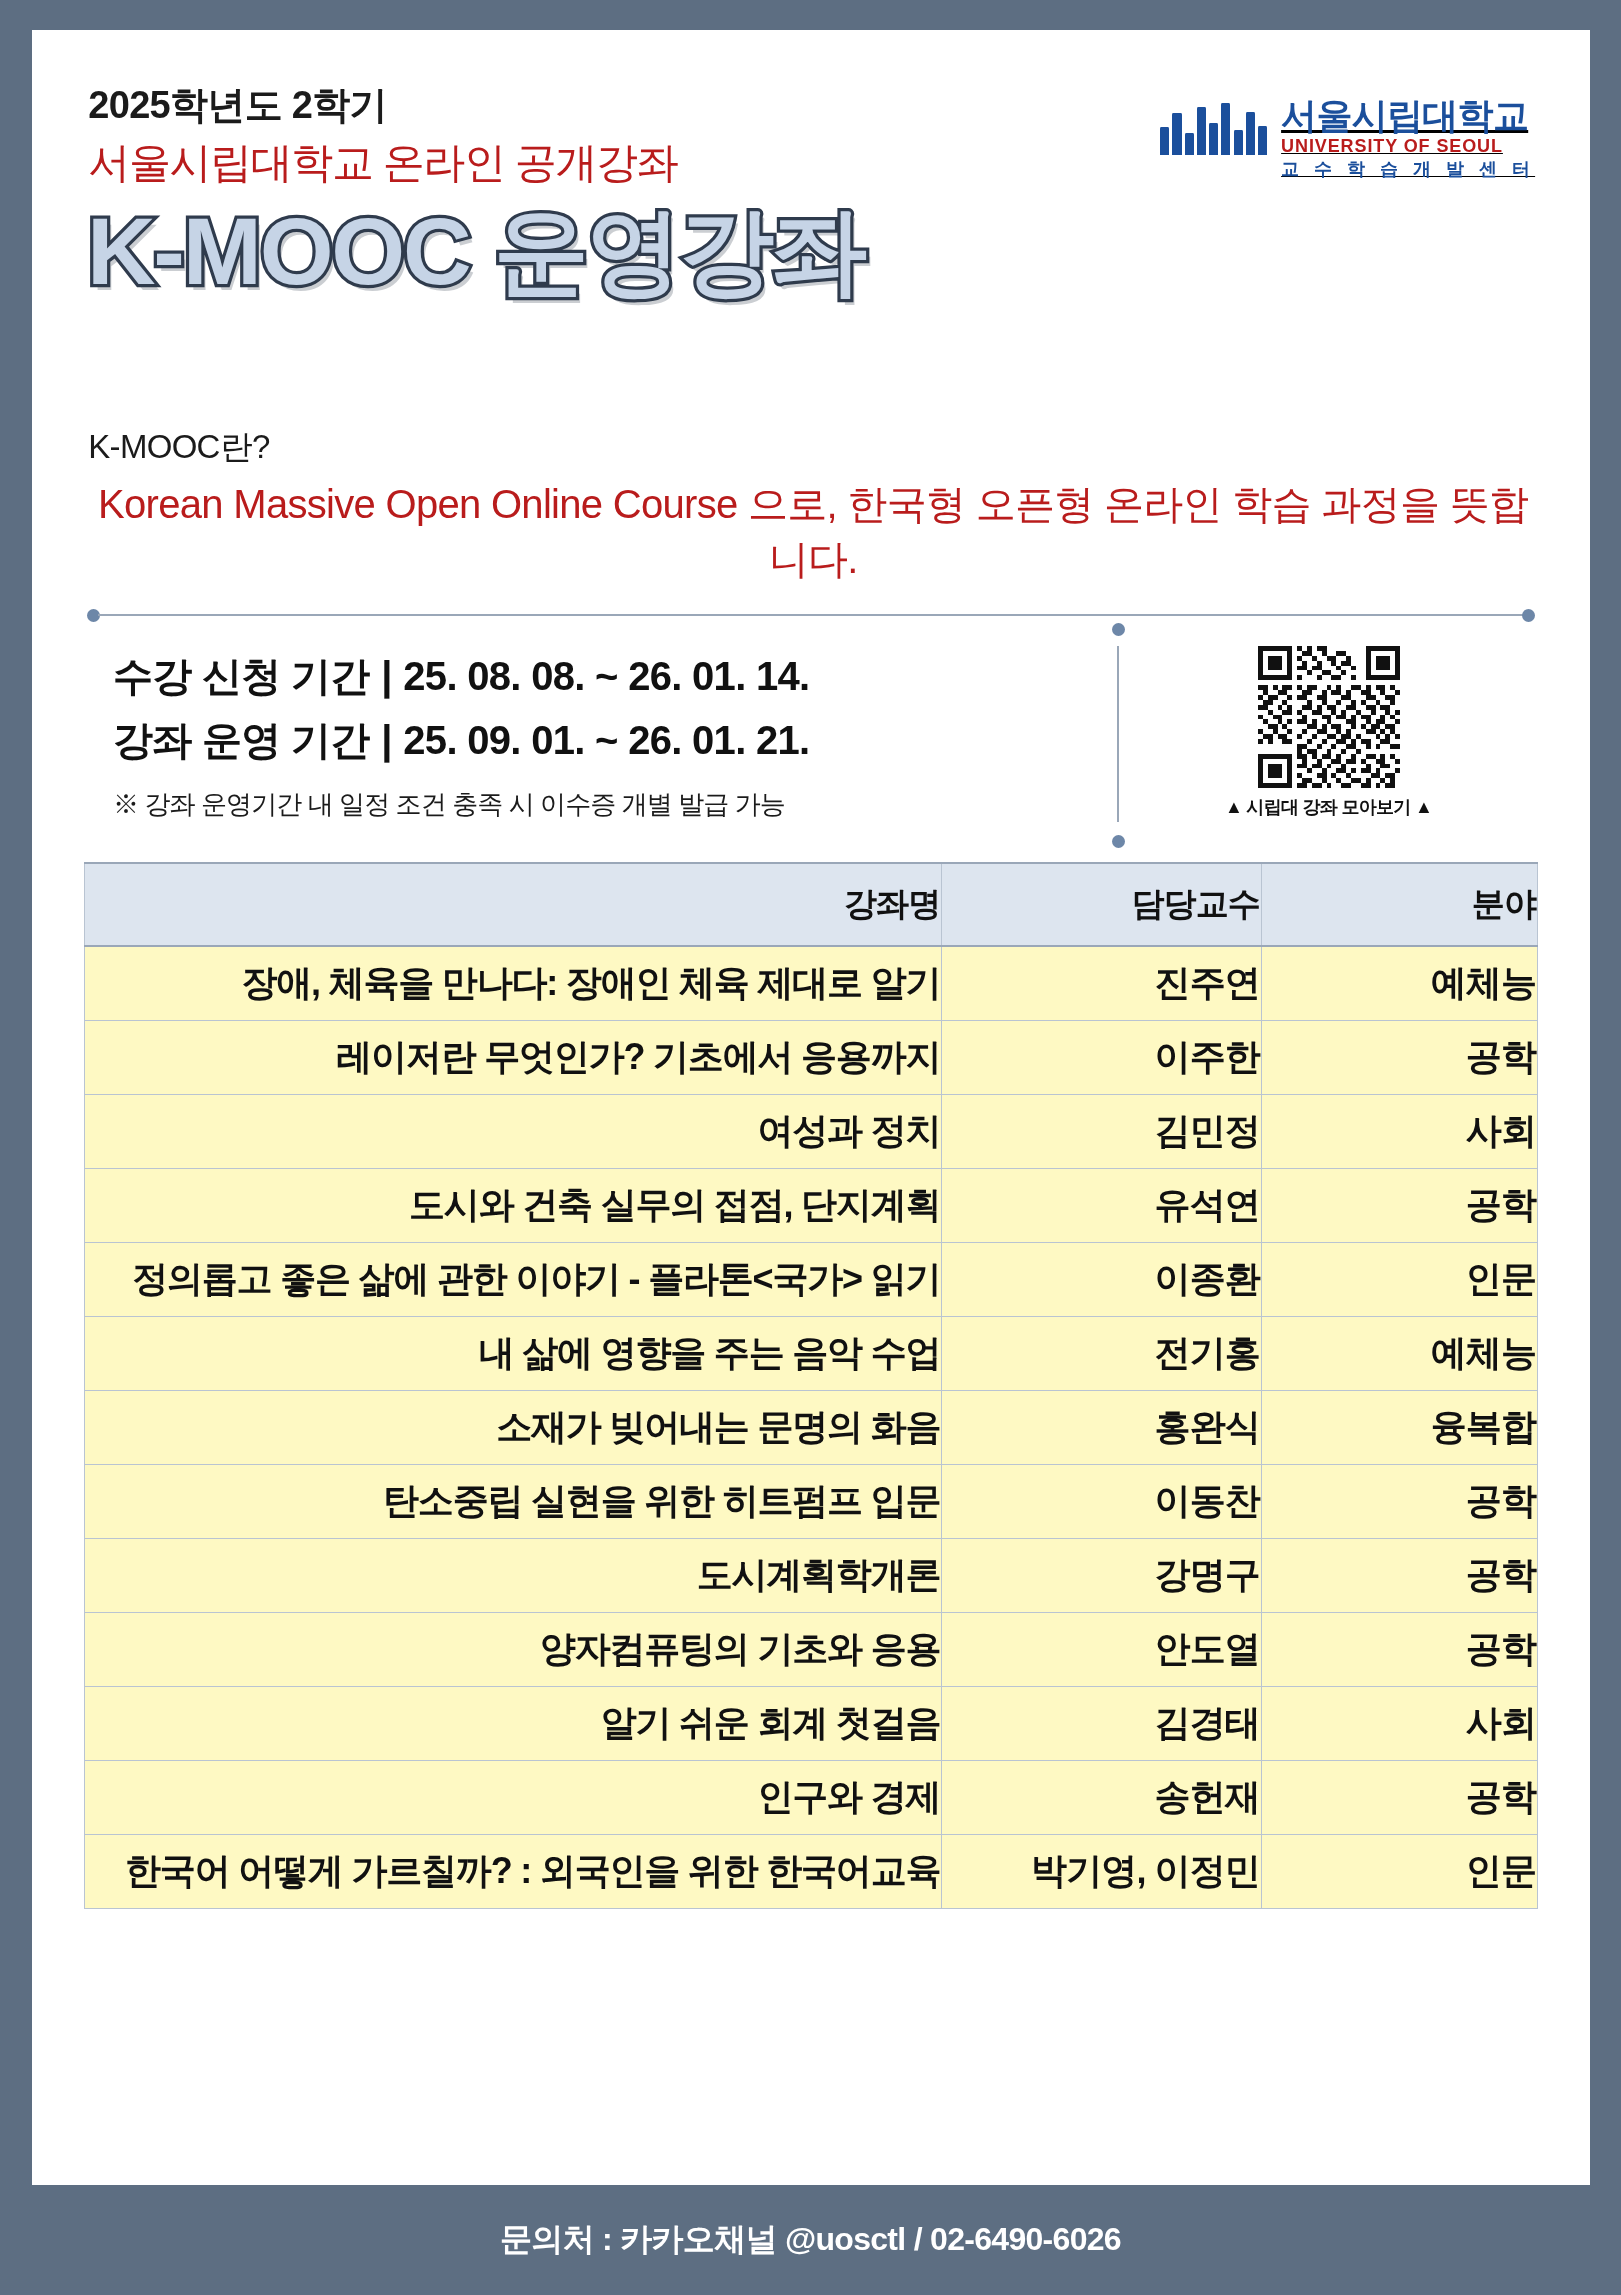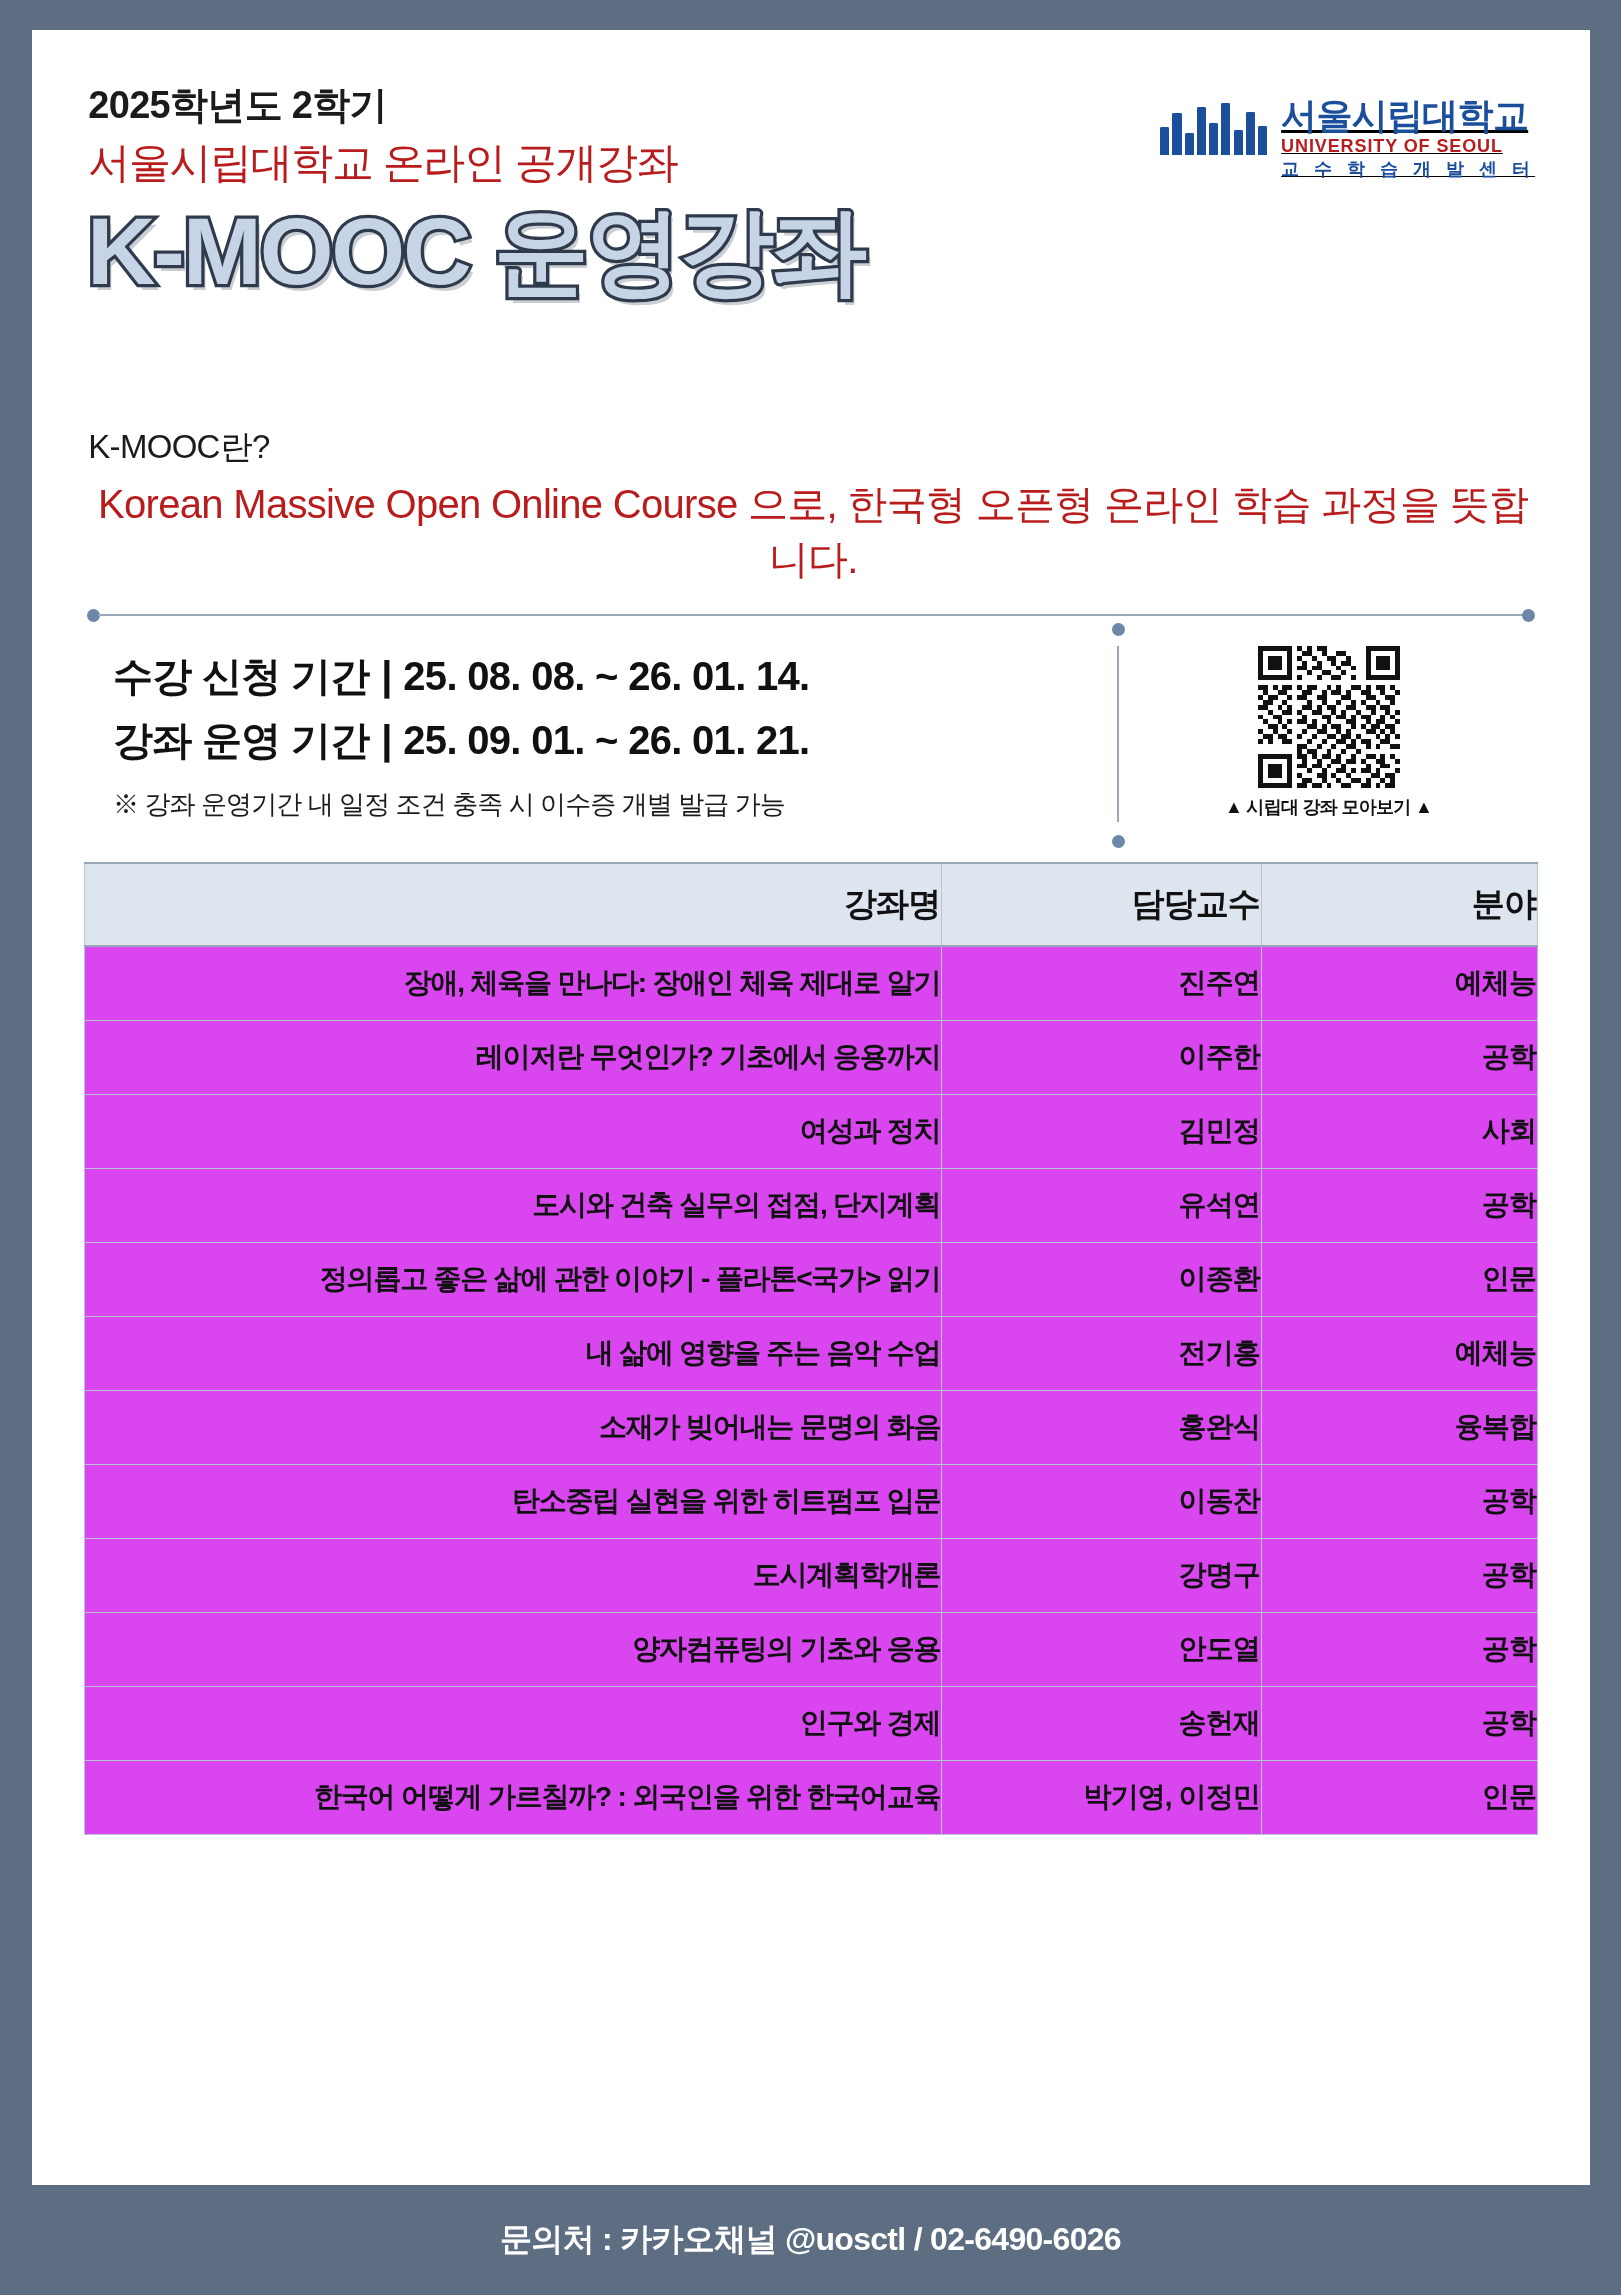--- a/index.html
+++ b/index.html
@@ -225,23 +225,23 @@
     letter-spacing: -0.9px;
   }
   table.courses thead th {
     background: #dde5ef;
     font-size: 33px;
     height: 79px;
     border-top: 2.2px solid #9aa7b8;
     border-bottom: 2.2px solid #9aa7b8;
   }
   table.courses tbody td {
-    font-size: 28px;
+    font-size: 36px;
     height: 71px;
-    background: #d946ef;
+    background: #fef9c3;
   }
   table.courses tbody td.name { letter-spacing: -1.2px; }
   col.c-name { width: 59%; }
   col.c-prof { width: 22%; }
   col.c-field { width: 19%; }
 
   
   .footer {
     position: absolute;
     left: 0;
@@ -595,20 +595,25 @@
           <td class="name">도시계획학개론</td>
           <td>강명구</td>
           <td>공학</td>
         </tr>
         <tr>
           <td class="name">양자컴퓨팅의 기초와 응용</td>
           <td>안도열</td>
           <td>공학</td>
         </tr>
         <tr>
+          <td class="name">알기 쉬운 회계 첫걸음</td>
+          <td>김경태</td>
+          <td>사회</td>
+        </tr>
+        <tr>
           <td class="name">인구와 경제</td>
           <td>송헌재</td>
           <td>공학</td>
         </tr>
         <tr>
           <td class="name">한국어 어떻게 가르칠까? : 외국인을 위한 한국어교육</td>
           <td>박기영, 이정민</td>
           <td>인문</td>
         </tr>
       </tbody>

